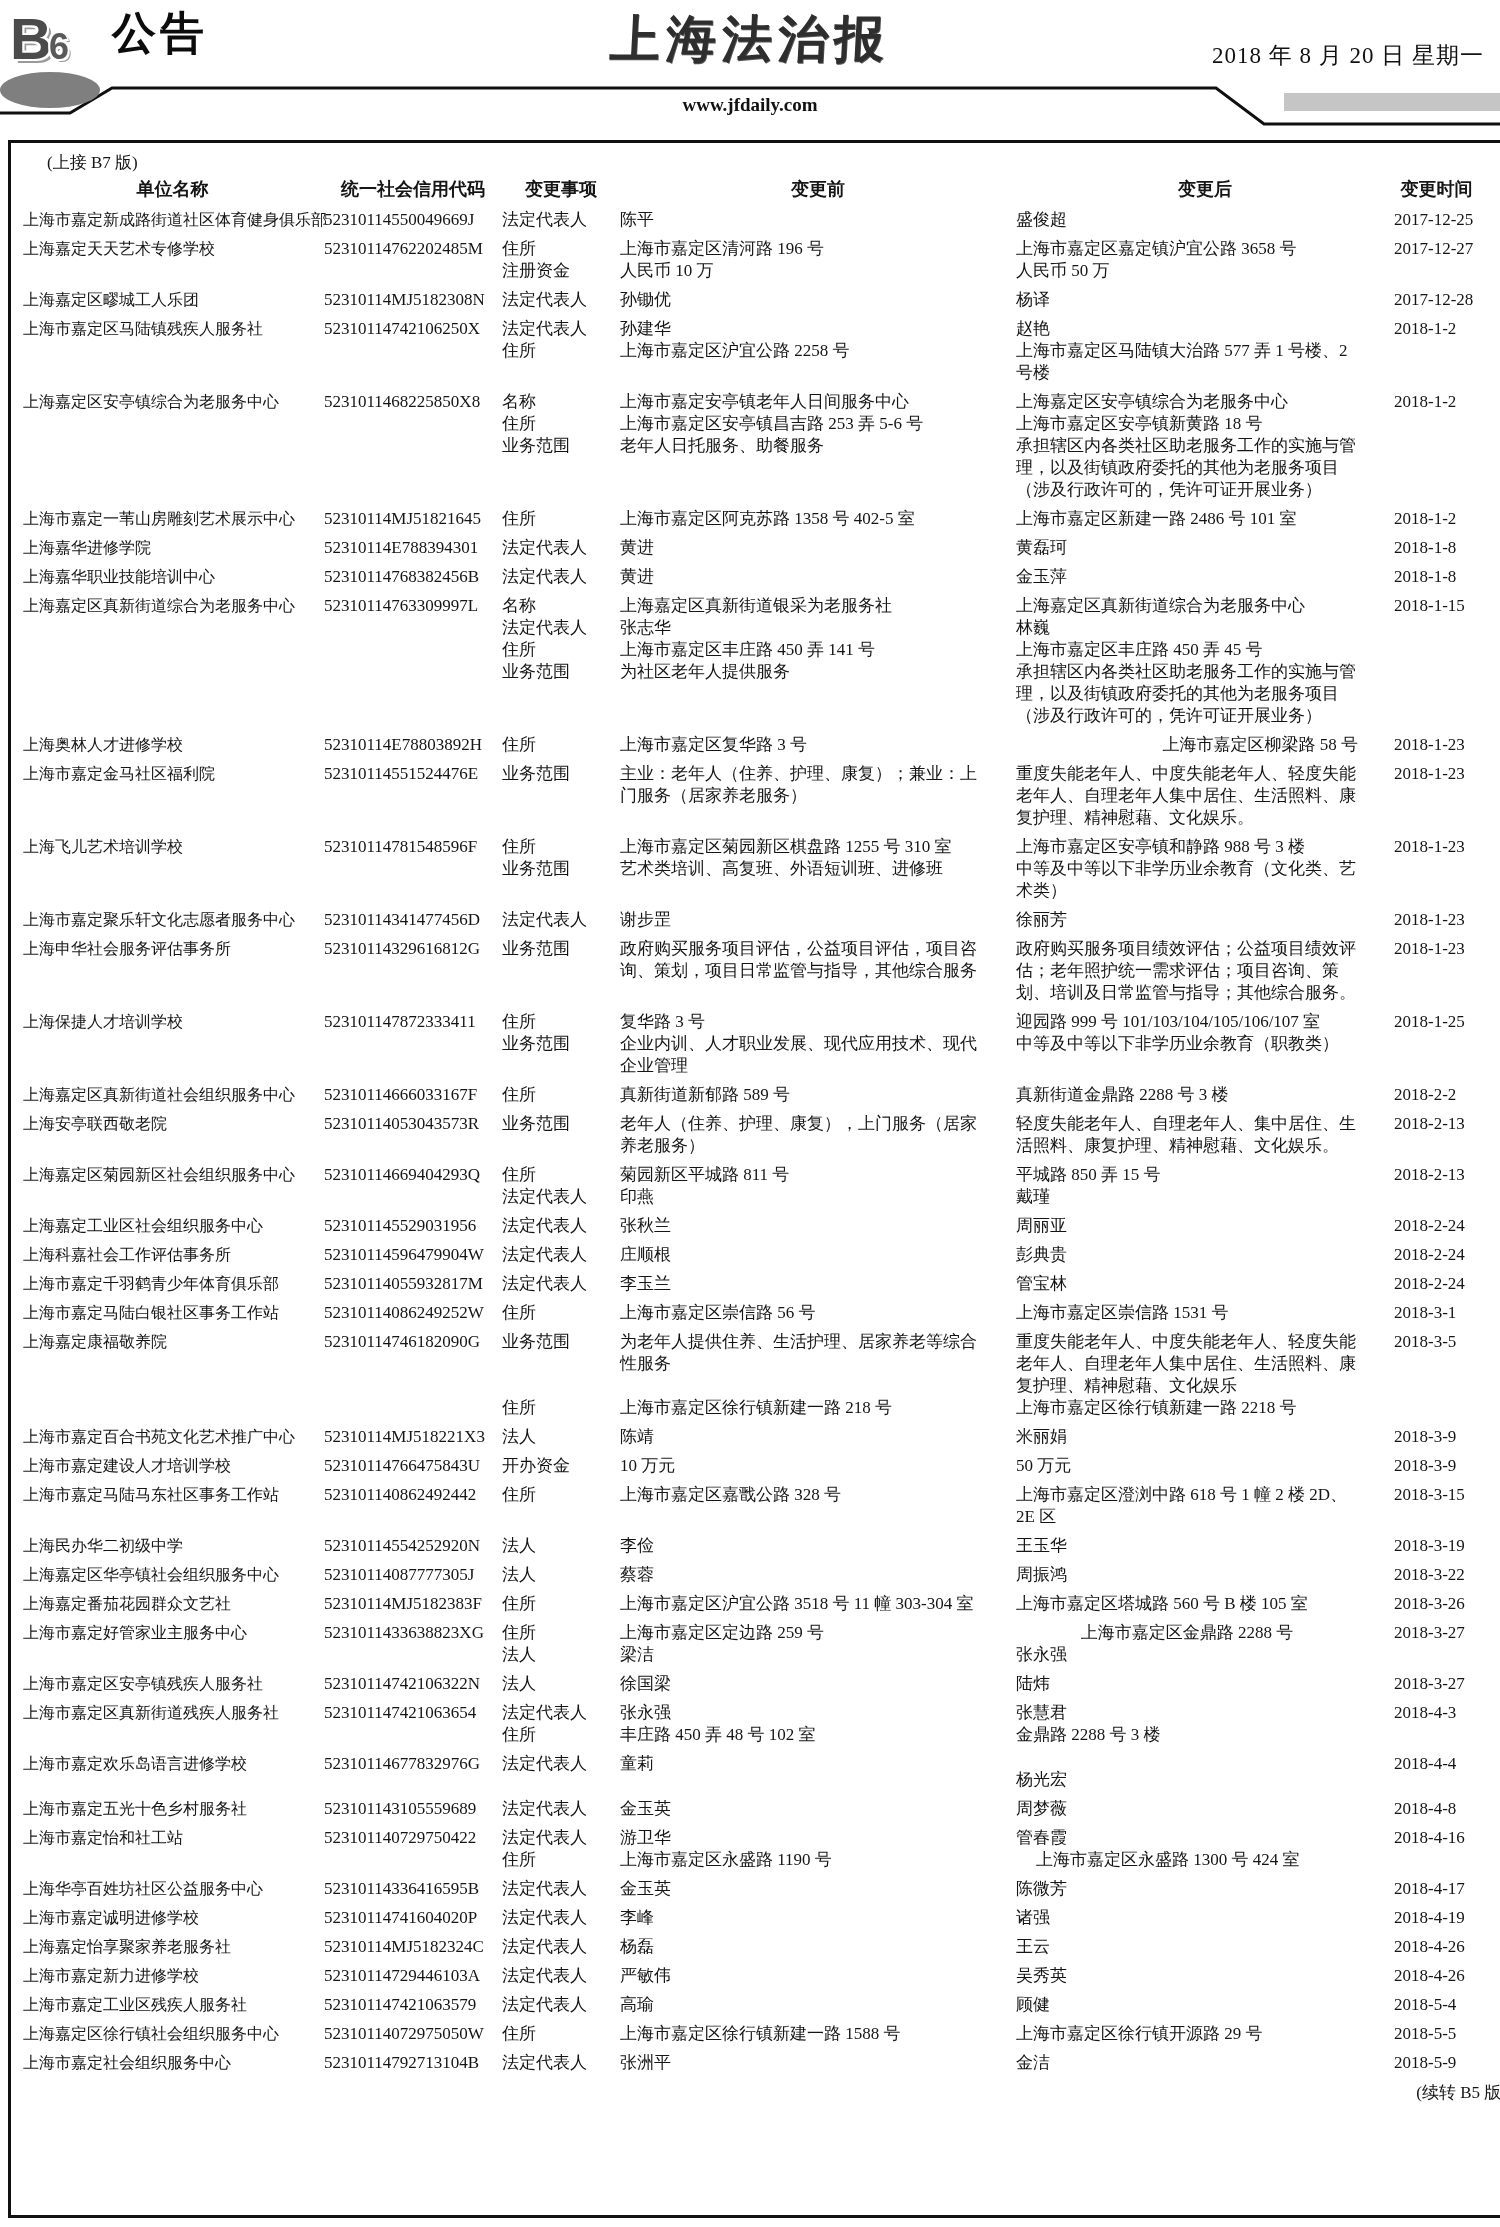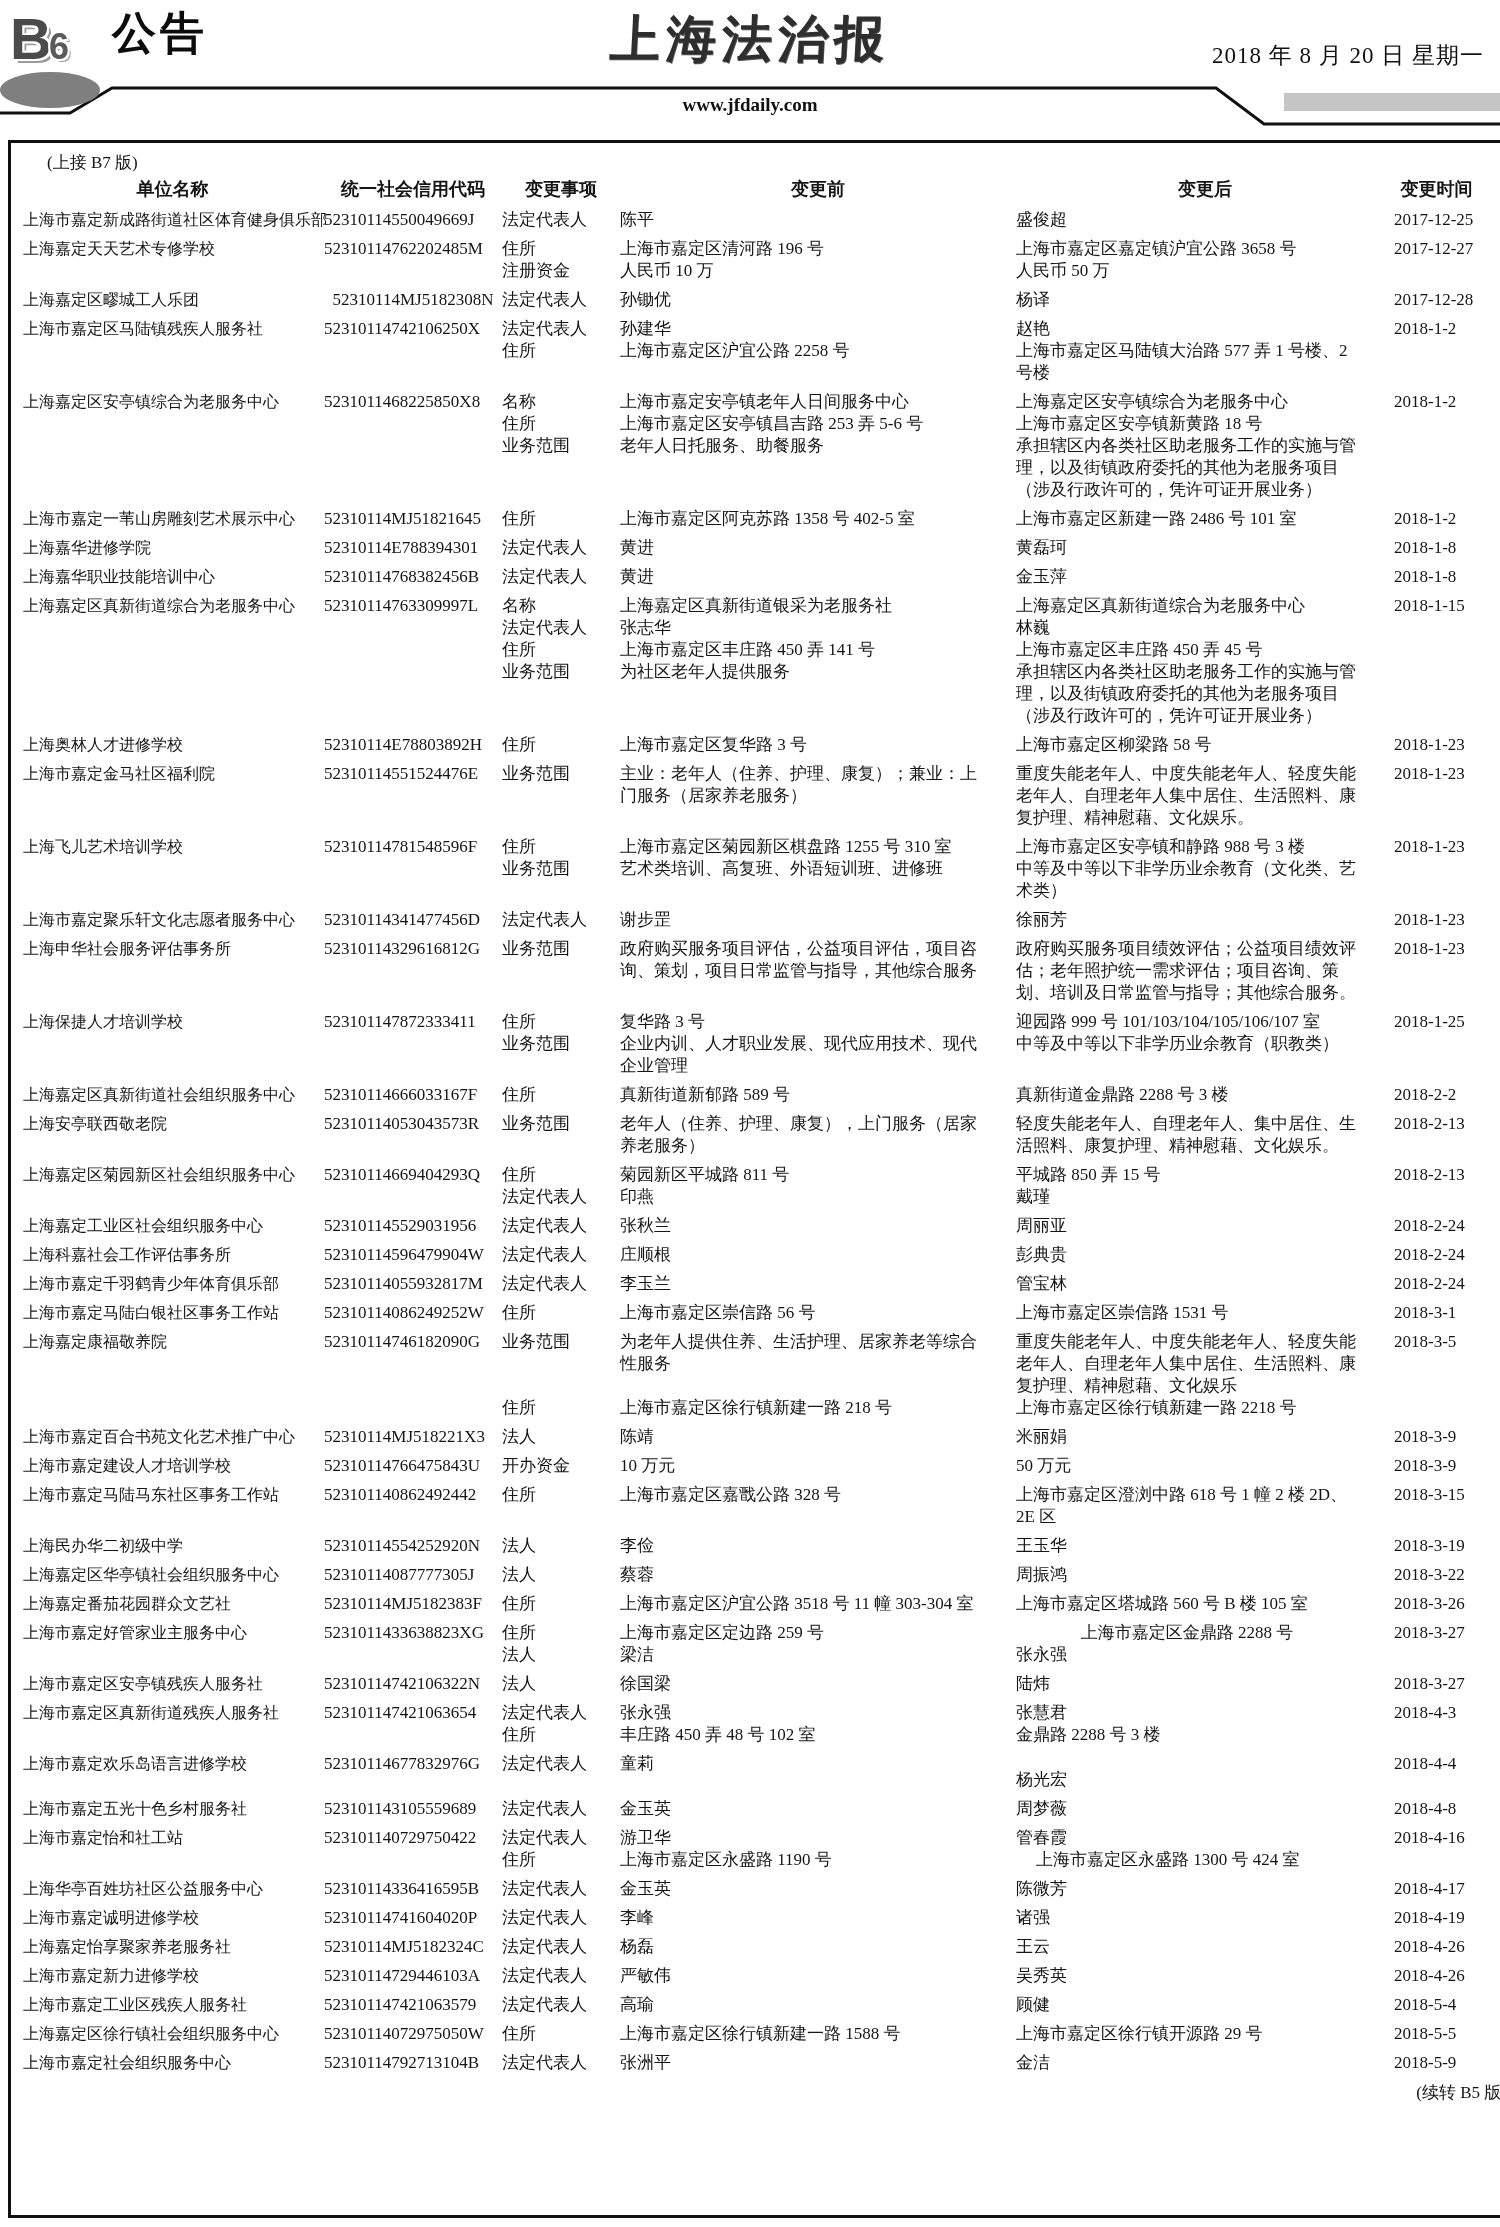--- a/index.html
+++ b/index.html
@@ -96,21 +96,21 @@
           <div class="cell item" style="grid-row: 1;">住所</div>
           <div class="cell before" style="grid-row: 1;">上海市嘉定区清河路 196 号</div>
           <div class="cell after" style="grid-row: 1;">上海市嘉定区嘉定镇沪宜公路 3658 号</div>
           <div class="cell item" style="grid-row: 2;">注册资金</div>
           <div class="cell before" style="grid-row: 2;">人民币 10 万</div>
           <div class="cell after" style="grid-row: 2;">人民币 50 万</div>
           <div class="cell time" style="grid-row: 1;">2017-12-27</div>
         </div>
         <div class="grid group">
           <div class="cell name" style="grid-row: 1 / span 1;">上海嘉定区疁城工人乐团</div>
-          <div class="cell code" style="grid-row: 1; text-align: center;">52310114MJ5182308N</div>
+          <div class="cell code" style="grid-row: 1;">52310114MJ5182308N</div>
           <div class="cell item" style="grid-row: 1;">法定代表人</div>
           <div class="cell before" style="grid-row: 1;">孙锄优</div>
           <div class="cell after" style="grid-row: 1;">杨译</div>
           <div class="cell time" style="grid-row: 1;">2017-12-28</div>
         </div>
         <div class="grid group">
           <div class="cell name" style="grid-row: 1 / span 2;">上海市嘉定区马陆镇残疾人服务社</div>
           <div class="cell code" style="grid-row: 1;">52310114742106250X</div>
           <div class="cell item" style="grid-row: 1;">法定代表人</div>
           <div class="cell before" style="grid-row: 1;">孙建华</div>
@@ -173,21 +173,21 @@
           <div class="cell item" style="grid-row: 4;">业务范围</div>
           <div class="cell before" style="grid-row: 4;">为社区老年人提供服务</div>
           <div class="cell after" style="grid-row: 4;">承担辖区内各类社区助老服务工作的实施与管理，以及街镇政府委托的其他为老服务项目（涉及行政许可的，凭许可证开展业务）</div>
           <div class="cell time" style="grid-row: 1;">2018-1-15</div>
         </div>
         <div class="grid group">
           <div class="cell name" style="grid-row: 1 / span 1;">上海奥林人才进修学校</div>
           <div class="cell code" style="grid-row: 1;">52310114E78803892H</div>
           <div class="cell item" style="grid-row: 1;">住所</div>
           <div class="cell before" style="grid-row: 1;">上海市嘉定区复华路 3 号</div>
-          <div class="cell after" style="grid-row: 1;">上海市嘉定区柳梁路 58 号</div>
+          <div class="cell after" style="grid-row: 1; text-align: right;">上海市嘉定区柳梁路 58 号</div>
           <div class="cell time" style="grid-row: 1;">2018-1-23</div>
         </div>
         <div class="grid group">
           <div class="cell name" style="grid-row: 1 / span 1;">上海市嘉定金马社区福利院</div>
           <div class="cell code" style="grid-row: 1;">52310114551524476E</div>
           <div class="cell item" style="grid-row: 1;">业务范围</div>
           <div class="cell before" style="grid-row: 1;">主业：老年人（住养、护理、康复）；兼业：上门服务（居家养老服务）</div>
           <div class="cell after" style="grid-row: 1;">重度失能老年人、中度失能老年人、轻度失能老年人、自理老年人集中居住、生活照料、康复护理、精神慰藉、文化娱乐。</div>
           <div class="cell time" style="grid-row: 1;">2018-1-23</div>
         </div>

